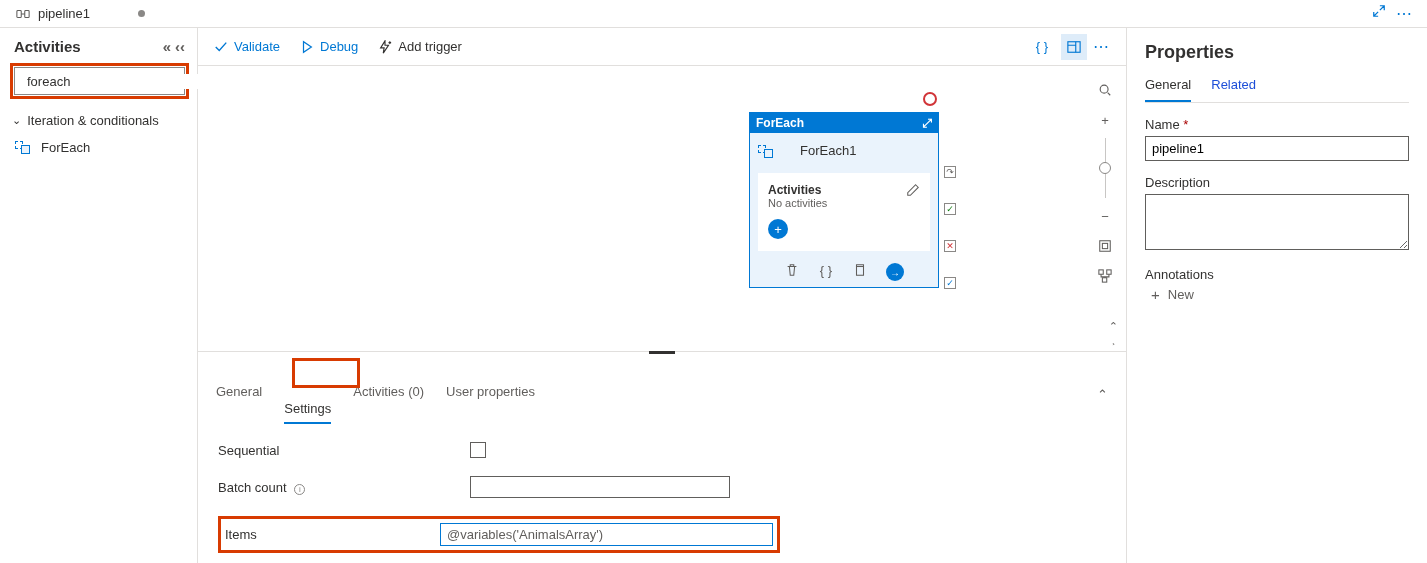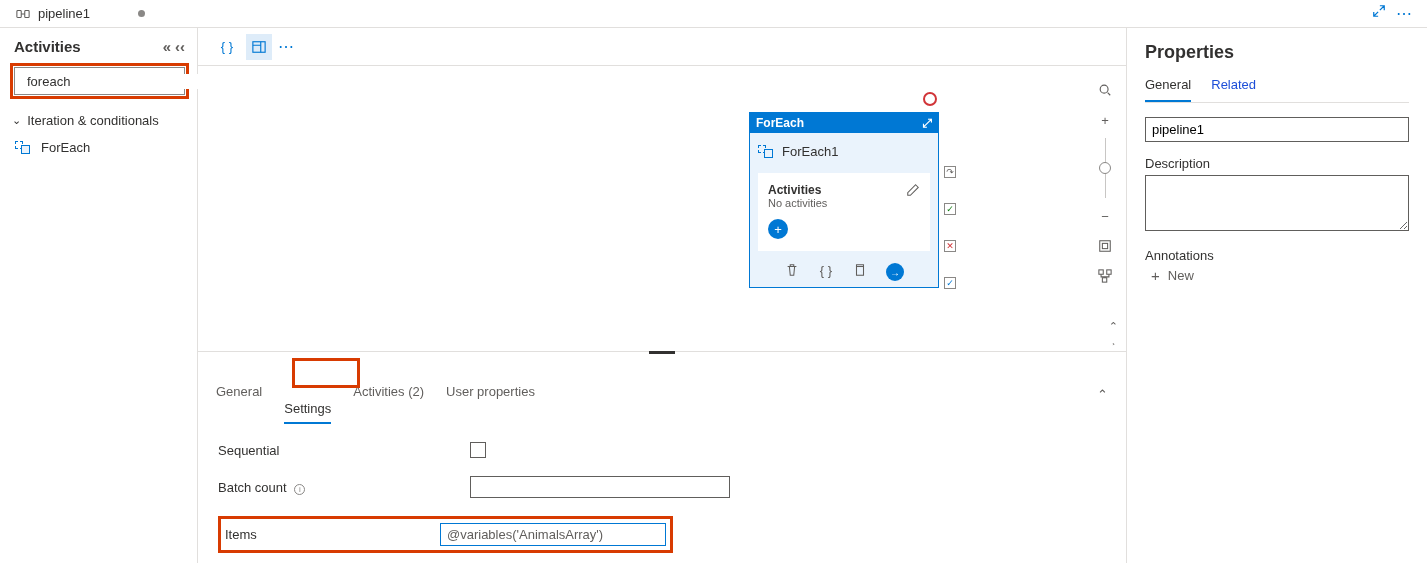--- a/index.html
+++ b/index.html
@@ -85,21 +85,21 @@
     }
     .foreach-card {
       position: absolute; left: 551px; top: 46px; width: 190px;
       border: 1.5px solid #0078d4; background: #eaf3fc;
     }
     .fc-header {
       background: #0078d4; color: #fff; font-size: 12px; font-weight: 600;
       padding: 3px 6px; display: flex; justify-content: space-between; align-items: center;
     }
     .fc-title {
-      background: #eaf3fc; padding: 10px 8px; display: flex; align-items: center; gap: 6px; font-size: 13px;
+      background: #eaf3fc; padding: 10px 8px; display: flex; align-items: flex-start; gap: 24px; font-size: 13px;
     }
     .fc-body {
       background: #fff; margin: 4px 8px 8px 8px; padding: 10px 10px 12px 10px; position: relative;
     }
     .fc-body-head { display: flex; justify-content: space-between; align-items: flex-start; }
     .fc-body .title { font-size: 12px; font-weight: 600; }
     .fc-body .sub { font-size: 11px; color: #605e5c; }
     .fc-body .add {
       width: 20px; height: 20px; border-radius: 50%; background: #0078d4; color: #fff;
       display: flex; align-items: center; justify-content: center; font-size: 13px; margin-top: 10px; cursor: pointer;
@@ -122,21 +122,21 @@
     .tab-item { color: #605e5c; cursor: pointer; font-size: 13px; padding-bottom: 6px; }
     .tab-item.active { color: #323130; border-bottom: 2.5px solid #0078d4; font-weight: 400; margin-top: 37px; }
     .tab-highlight { border: 3px solid #d83b01; position: absolute; left: 94px; top: 4px; width: 68px; height: 30px; pointer-events: none; }
     .collapse-caret { margin-left: auto; color: #605e5c; font-size: 13px; }
     .settings-form { padding: 10px 20px; display: flex; flex-direction: column; gap: 18px; font-size: 13px; }
     .form-row { display: flex; align-items: center; gap: 32px; }
     .form-row label { width: 220px; color: #323130; }
     .checkbox { width: 16px; height: 16px; border: 1px solid #605e5c; }
     .text-input { border: 1px solid #605e5c; height: 22px; padding: 2px 6px; font-size: 13px; width: 260px; background: #fff; }
     .items-highlight-row {
-      border: 3px solid #d83b01; padding: 4px; display: flex; align-items: center; width: 455px;
+      border: 3px solid #d83b01; padding: 4px; display: flex; align-items: center; width: 562px;
     }
     .items-highlight-row label { width: 215px; }
     .items-input {
       flex: 1; border: 1px solid #0078d4; padding: 3px 6px; font-size: 13px; color: #605e5c; background: #fff;
     }
     .properties {
       width: 300px; padding: 14px 18px; font-size: 13px;
     }
     .prop-title { font-size: 18px; font-weight: 600; margin-bottom: 14px; }
     .prop-tabs {
@@ -211,20 +211,41 @@
         <span>Iteration &amp; conditionals</span>
       </div>
       <div class="activity-item">
         <span class="foreach-icon"></span>
         <span>ForEach</span>
       </div>
     </div>
 
     <div class="content">
       <div class="toolbar-row">
+        <div class="toolbar-left">
+          <div class="tbtn">
+            <svg class="ic" viewBox="0 0 16 16" fill="none" stroke="#0078d4" stroke-width="1.6">
+                <path d="M2 8l4 4 8-9"></path>
+              </svg>
+            <span>Validate</span>
+          </div>
+          <div class="tbtn">
+            <svg class="ic" viewBox="0 0 16 16" fill="none" stroke="#0078d4" stroke-width="1.4">
+                <path d="M4 2v12l9-6z"></path>
+              </svg>
+            <span>Debug</span>
+          </div>
+          <div class="tbtn dark">
+            <svg class="ic" viewBox="0 0 16 16" fill="none" stroke="#323130" stroke-width="1.3">
+                <path d="M8 1L3 9h4l-1 6 6-9H8z"></path>
+                <path d="M12 3h3M13.5 1.5v3" stroke="#323130"></path>
+              </svg>
+            <span>Add trigger</span>
+          </div>
+        </div>
         <div class="toolbar-right">
           <div class="iconbtn" style="color:#0078d4;">{ }</div>
           <div class="iconbtn active">
             <svg class="ic" viewBox="0 0 16 16" fill="none" stroke="#0078d4" stroke-width="1.3">
                 <rect x="1" y="2" width="14" height="12"></rect>
                 <path d="M10 2v12M1 6h9"></path>
               </svg>
           </div>
           <span style="color:#0078d4;font-size:16px;letter-spacing:1px;">⋯</span>
         </div>
@@ -306,21 +327,21 @@
           </div>
         </div>
         <div class="rail-collapse">⌃<br>&nbsp;˲</div>
       </div>
 
       <div class="bottom-panel">
         <div class="drag-handle"></div>
         <div class="tabs">
           <div class="tab-item">General</div>
           <div class="tab-item active">Settings</div>
-          <div class="tab-item">Activities (2)</div>
+          <div class="tab-item">Activities (0)</div>
           <div class="tab-item">User properties</div>
           <div class="tab-highlight"></div>
           <div class="collapse-caret">⌃</div>
         </div>
         <div class="settings-form">
           <div class="form-row">
             <label>Sequential</label>
             <div class="checkbox"></div>
           </div>
           <div class="form-row">
@@ -338,20 +359,21 @@
       </div>
     </div>
 
     <div class="properties">
       <div class="prop-title">Properties</div>
       <div class="prop-tabs">
         <div class="prop-tab active">General</div>
         <div class="prop-tab inactive">Related</div>
       </div>
       <div class="field">
+        <label><span>Name</span> <span class="req">*</span></label>
         <input type="text" value="pipeline1" style="">
       </div>
       <div class="field">
         <label>Description</label>
         <textarea style=""></textarea>
       </div>
       <div class="field">
         <label>Annotations</label>
         <div class="new-link">
           <span style="font-size:15px;">+</span>

